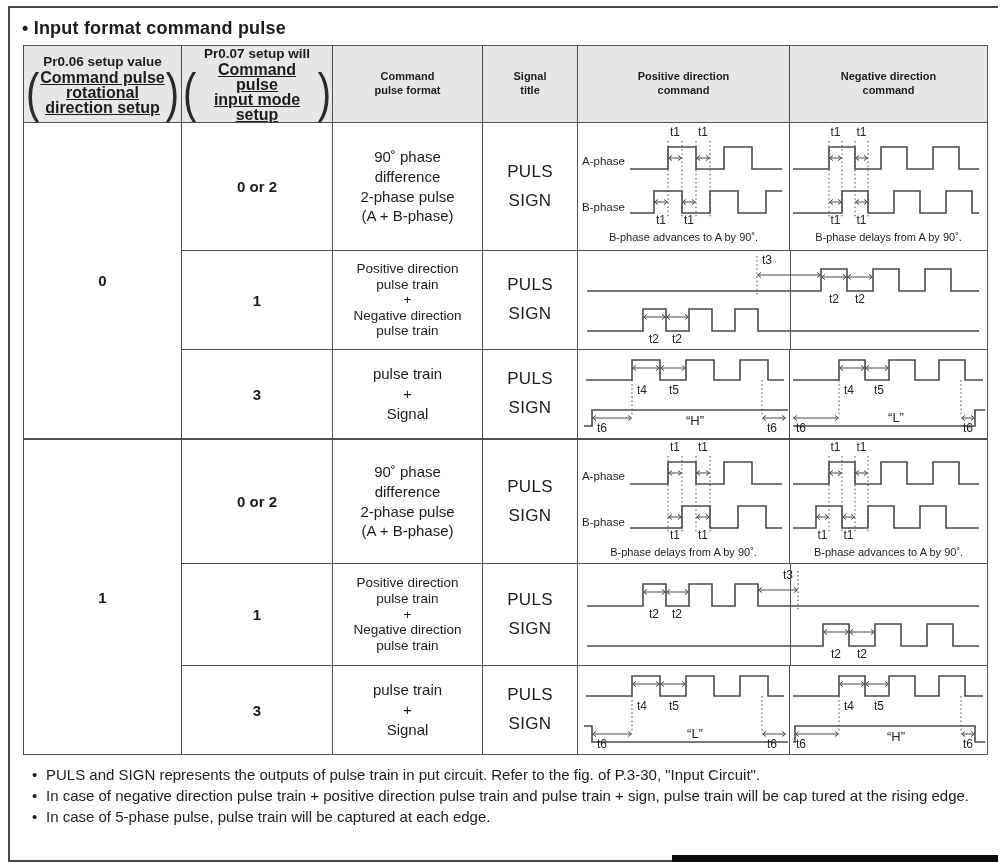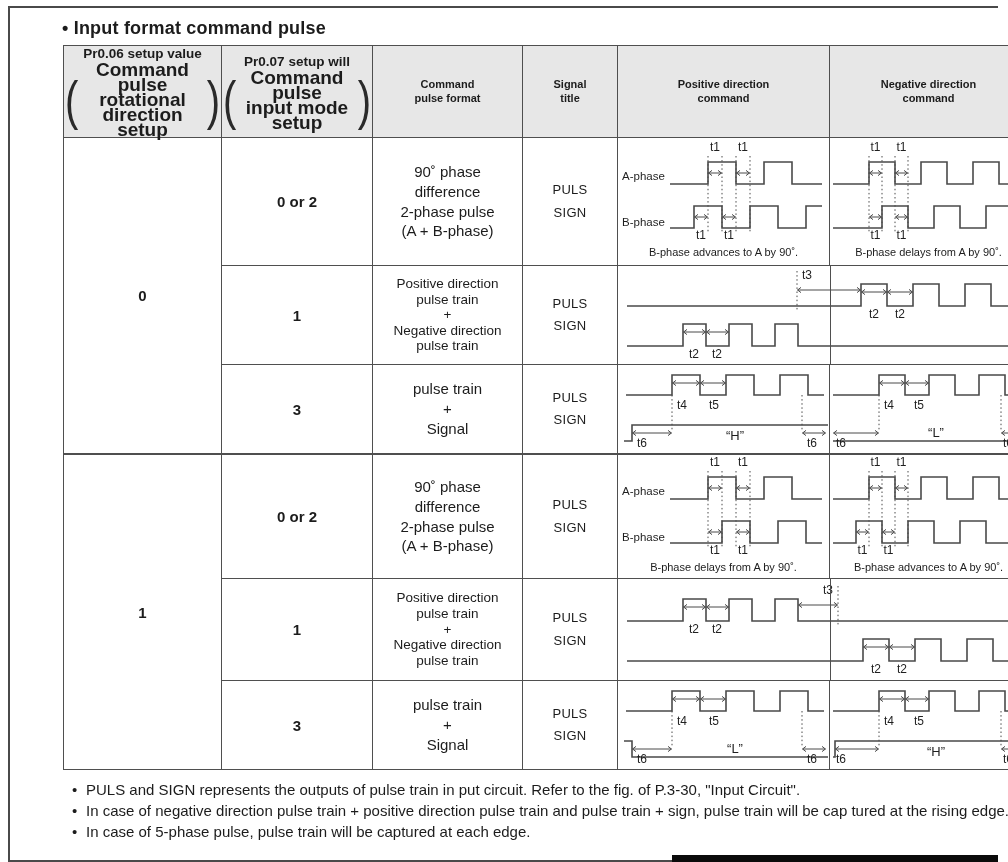--- a/index.html
+++ b/index.html
@@ -1,33 +1,33 @@
 <!DOCTYPE html>
 <html><head>
 <meta charset="utf-8">
 <style>
   html,body{margin:0;padding:0;background:#fff;font-family:"Liberation Sans","DejaVu Sans",sans-serif;color:#1c1c1c;}
   .page{position:relative;width:1008px;height:862px;background:#fff;overflow:hidden;}
-  .frame{position:absolute;left:8px;top:6px;width:990px;height:856px;border:2px solid #4a4a4a;border-right:none;box-sizing:border-box;background:#fff;padding-left:40px;}
+  .frame{position:absolute;left:8px;top:6px;width:990px;height:856px;border:2px solid #4a4a4a;border-right:none;box-sizing:border-box;background:#fff;}
   .bstrip{position:absolute;bottom:-2px;right:0;width:33%;height:7px;background:#0b0b0b;}
   .title{font-size:18px;font-weight:bold;padding:10px 0 6px 12px;letter-spacing:.2px;}
   table.pulse{border-collapse:collapse;table-layout:fixed;width:964px;margin-left:13px;}
   table.pulse td{border:1px solid #4f4f4f;padding:0;vertical-align:middle;text-align:center;box-sizing:border-box;}
   td.hdr{background:#e7e7e7;font-weight:bold;font-size:11px;line-height:1.25;border-bottom-width:2px;}
   td.hdr.small{font-size:13.5px;}
   .hline{font-size:13.5px;font-weight:bold;line-height:15px;}
   .parenrow{display:flex;align-items:center;justify-content:center;margin-top:1px;}
   .bigparen{font-size:40px;font-weight:400;line-height:0.9;transform:scaleY(1.35);color:#2a2a2a;padding:0 1px;}
-  .ptext{font-size:19px;font-weight:bold;line-height:15px;white-space:pre-line;}
+  .ptext{font-size:16px;font-weight:bold;line-height:15px;white-space:pre-line;text-decoration:underline;}
   .pre{white-space:pre-line;}
   .val{font-size:15px;font-weight:bold;}
   .bold{font-weight:bold;}
   .fmt{font-size:15px;line-height:1.32;}
   .fmt.small{font-size:13.5px;line-height:1.16;}
-  .sig{font-size:13px;line-height:1.7;letter-spacing:.3px;}
+  .sig{font-size:17px;line-height:1.7;letter-spacing:.3px;}
   .wavecell{position:relative;}
   .wavebox{display:flex;flex-direction:column;align-items:center;justify-content:center;height:100%;}
   .caption{font-size:11px;line-height:16px;padding-bottom:3px;}
   .divider{position:absolute;left:212px;top:0;bottom:0;width:1px;background:#4f4f4f;}
   svg text{font-family:"Liberation Sans","DejaVu Sans",sans-serif;}
   .notes{margin:9px 0 0 22px;width:952px;font-size:15px;line-height:21px;}
   .note{display:flex;}
   .note .b{width:14px;flex:none;}
   .note .t{flex:1;}
   tr.hHead{height:64px;} tr.h1{height:128px;} tr.h2{height:97px;} tr.h3{height:85px;}

